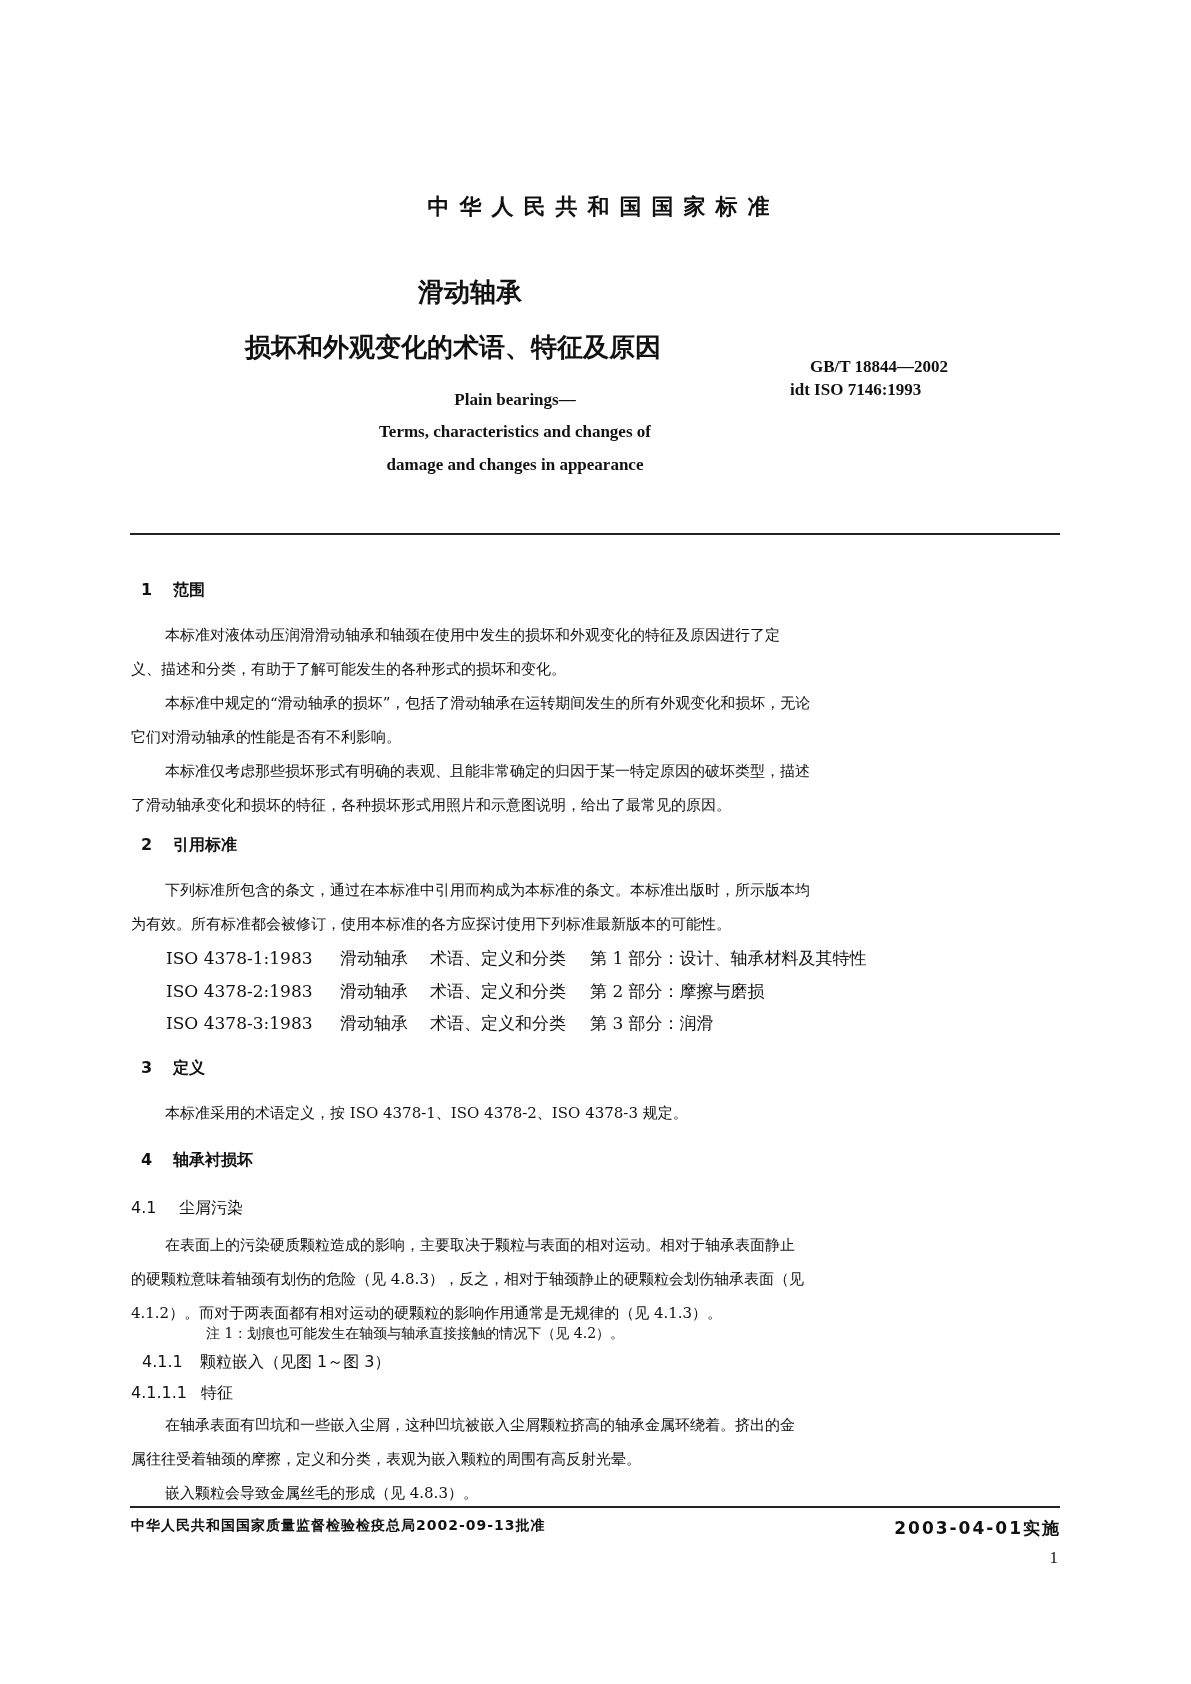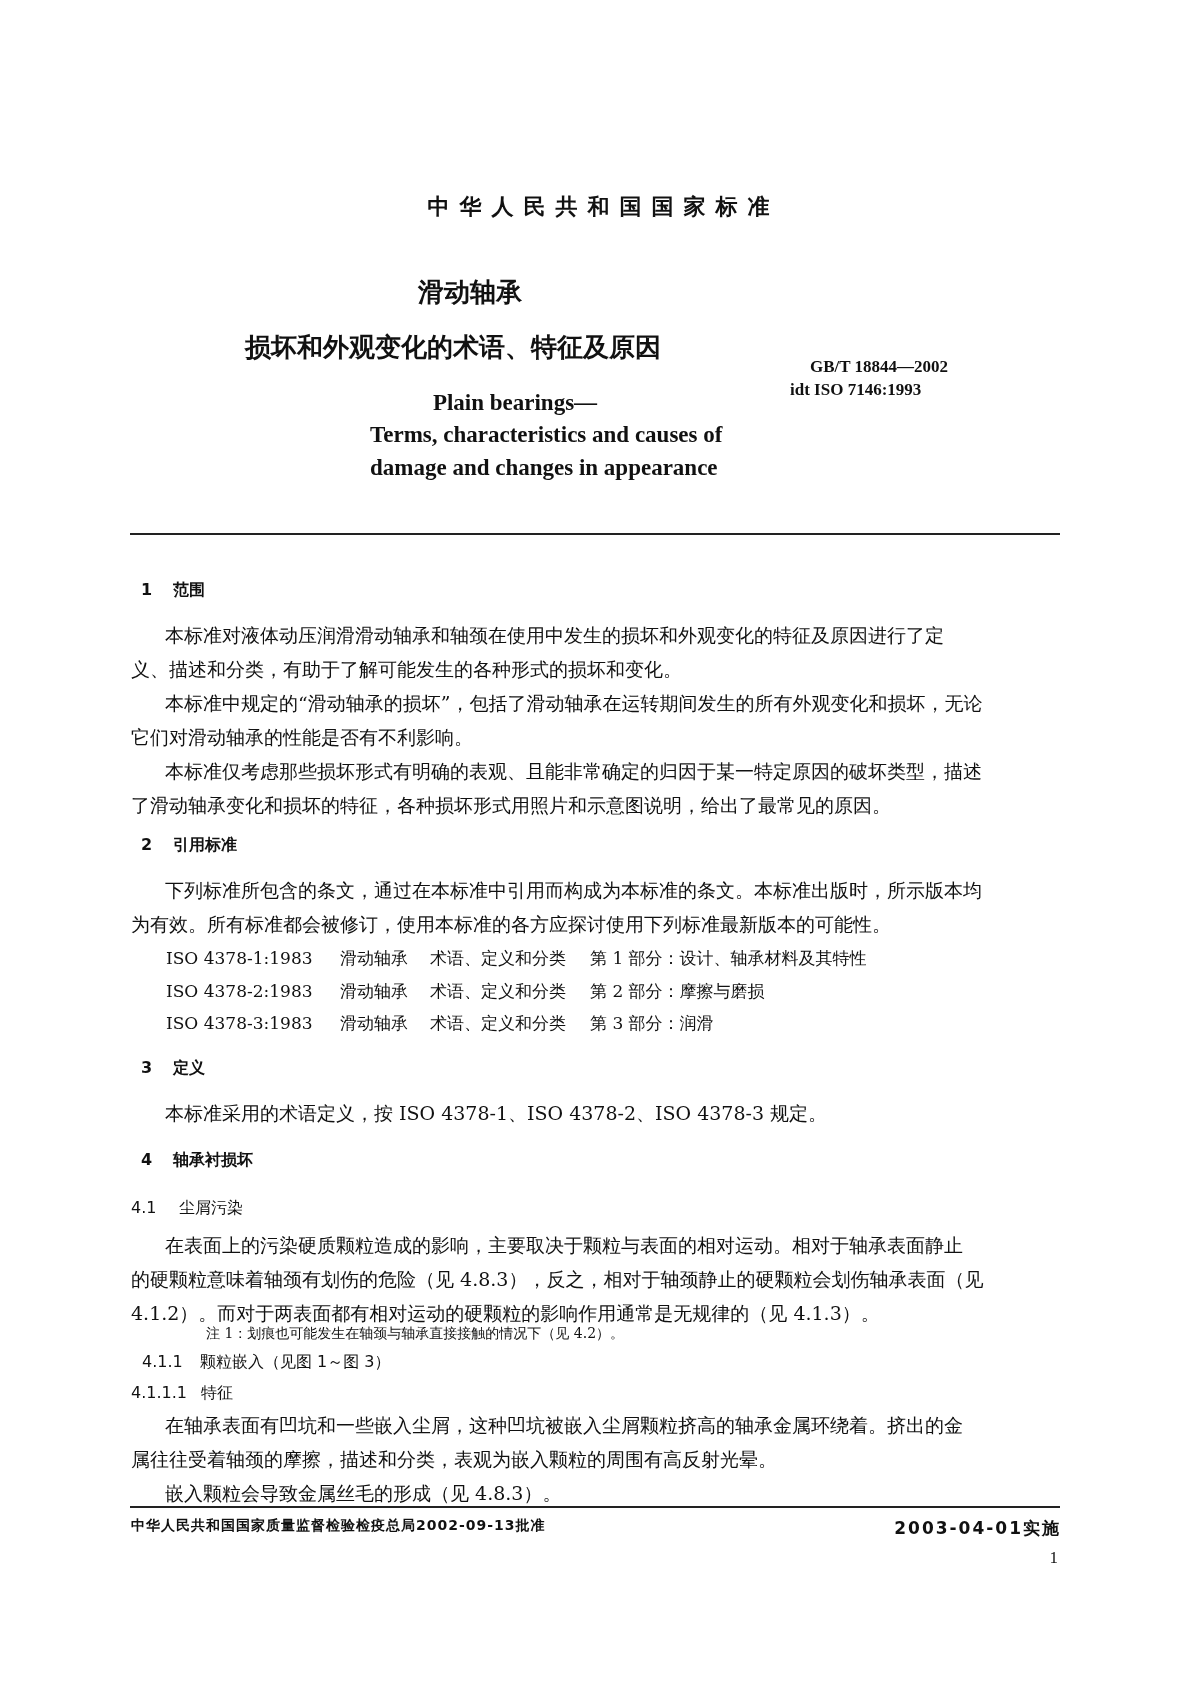--- a/index.html
+++ b/index.html
@@ -10,53 +10,53 @@
     .abs { position: absolute; white-space: nowrap; }
     .sans { font-family: "DejaVu Sans", "Liberation Sans", sans-serif; }
     .serif { font-family: "Liberation Serif", "DejaVu Serif", serif; text-align: right; }
     .national-std {
       left: 0; width: 1191px; top: 192px; text-align: center;
       font-size: 22px; font-weight: bold; letter-spacing: 10px; padding-left: 8px;
     }
     .title-cn-1 { left: 418px; top: 275px; font-size: 26px; font-weight: bold; }
     .title-cn-2 { left: 245px; top: 330px; font-size: 26px; font-weight: bold; }
     .title-en {
-      left: 370px; width: 290px; text-align: center; font-size: 23px; font-weight: bold;
+      left: 370px; width: 290px; text-align: center; font-size: 17px; font-weight: bold;
     }
     .title-en.l1 { top: 390px; }
     .title-en.l2 { top: 422px; }
     .title-en.l3 { top: 455px; }
     .std-code { left: 810px; top: 357px; font-size: 17px; font-weight: bold; }
     .std-idt { left: 790px; top: 380px; font-size: 17px; font-weight: bold; }
     .rule { left: 130px; width: 930px; height: 2px; background: #222; }
     .rule.top { top: 533px; }
     .rule.bottom { top: 1506px; }
     .h1 { left: 141px; font-size: 16px; font-weight: bold; }
     .h1 .num { display: inline-block; width: 32px; }
     .h2 { left: 131px; font-size: 16px; }
     .h2 .num { display: inline-block; }
-    .p { left: 131px; font-size: 19px; line-height: 34px; }
+    .p { left: 131px; font-size: 15px; line-height: 34px; }
     .p .ind { display: inline-block; width: 34px; }
     .ref { left: 166px; font-size: 17px; }
     .ref span { display: inline-block; }
     .note { left: 160px; font-size: 14px; margin-left: 46px; }
     .footer-left { left: 131px; top: 1517px; font-size: 14px; font-weight: bold; letter-spacing: 1px; }
     .footer-right { right: 130px; top: 1517px; font-size: 17px; font-weight: bold; letter-spacing: 2px; }
     .page-num { right: 133px; top: 1548px; font-size: 17px; }
   </style>
 </head>
 <body>
 
 <div class="abs national-std sans">中华人民共和国国家标准</div>
 <div class="abs title-cn-1 sans">滑动轴承</div>
 <div class="abs title-cn-2 sans">损坏和外观变化的术语、特征及原因</div>
 <div class="abs std-code serif">GB/T 18844—2002</div>
 <div class="abs std-idt serif">idt ISO 7146:1993</div>
 <div class="abs title-en l1 serif">Plain bearings—</div>
-<div class="abs title-en l2 serif">Terms, characteristics and causes of</div>
+<div class="abs title-en l2 serif">Terms, characteristics and changes of</div>
 <div class="abs title-en l3 serif">damage and changes in appearance</div>
 
 <div class="abs rule top"></div>
 
 <div class="abs h1 sans" style="top:580px;">
   <span class="num">1</span><span>范围</span>
 </div>
 <div class="abs p" style="top:618px;">
   <span class="ind"></span><span>本标准对液体动压润滑滑动轴承和轴颈在使用中发生的损坏和外观变化的特征及原因进行了定</span><br>
   <span>义、描述和分类，有助于了解可能发生的各种形式的损坏和变化。</span><br>
@@ -103,20 +103,20 @@
 </div>
 <div class="abs note" style="top:1325px;">注 1：划痕也可能发生在轴颈与轴承直接接触的情况下（见 4.2）。</div>
 <div class="abs h2 sans" style="top:1352px;">
   <span class="num" style="width:58px;margin-left:11px;">4.1.1</span><span>颗粒嵌入（见图 1～图 3）</span>
 </div>
 <div class="abs h2 sans" style="top:1383px;">
   <span class="num" style="width:70px;">4.1.1.1</span><span>特征</span>
 </div>
 <div class="abs p" style="top:1408px;">
   <span class="ind"></span><span>在轴承表面有凹坑和一些嵌入尘屑，这种凹坑被嵌入尘屑颗粒挤高的轴承金属环绕着。挤出的金</span><br>
-  <span>属往往受着轴颈的摩擦，描述和分类，表观为嵌入颗粒的周围有高反射光晕。</span><br>
+  <span>属往往受着轴颈的摩擦，定义和分类，表观为嵌入颗粒的周围有高反射光晕。</span><br>
   <span class="ind"></span><span>嵌入颗粒会导致金属丝毛的形成（见 4.8.3）。</span>
 </div>
 
 <div class="abs rule bottom"></div>
 <div class="abs footer-left sans">中华人民共和国国家质量监督检验检疫总局2002-09-13批准</div>
 <div class="abs footer-right sans">2003-04-01实施</div>
 <div class="abs page-num serif">1</div>
 
 </body></html>

